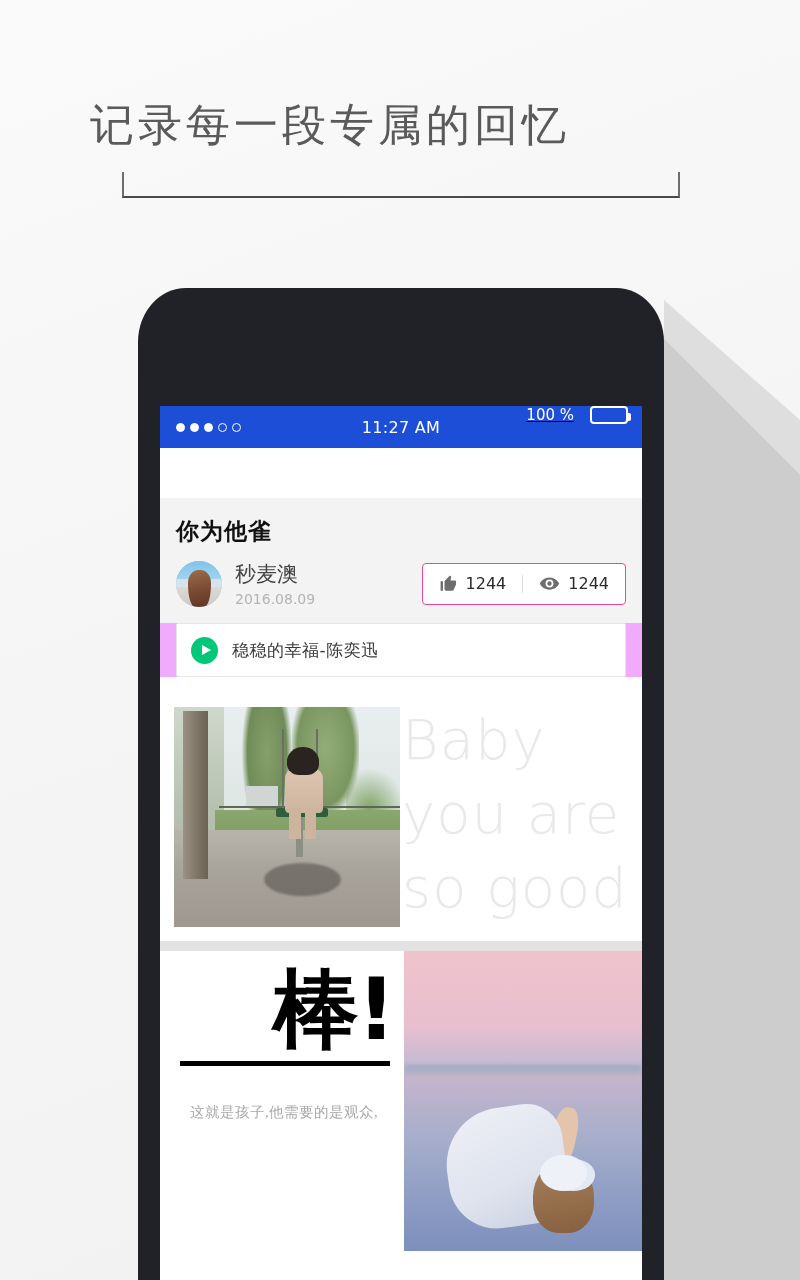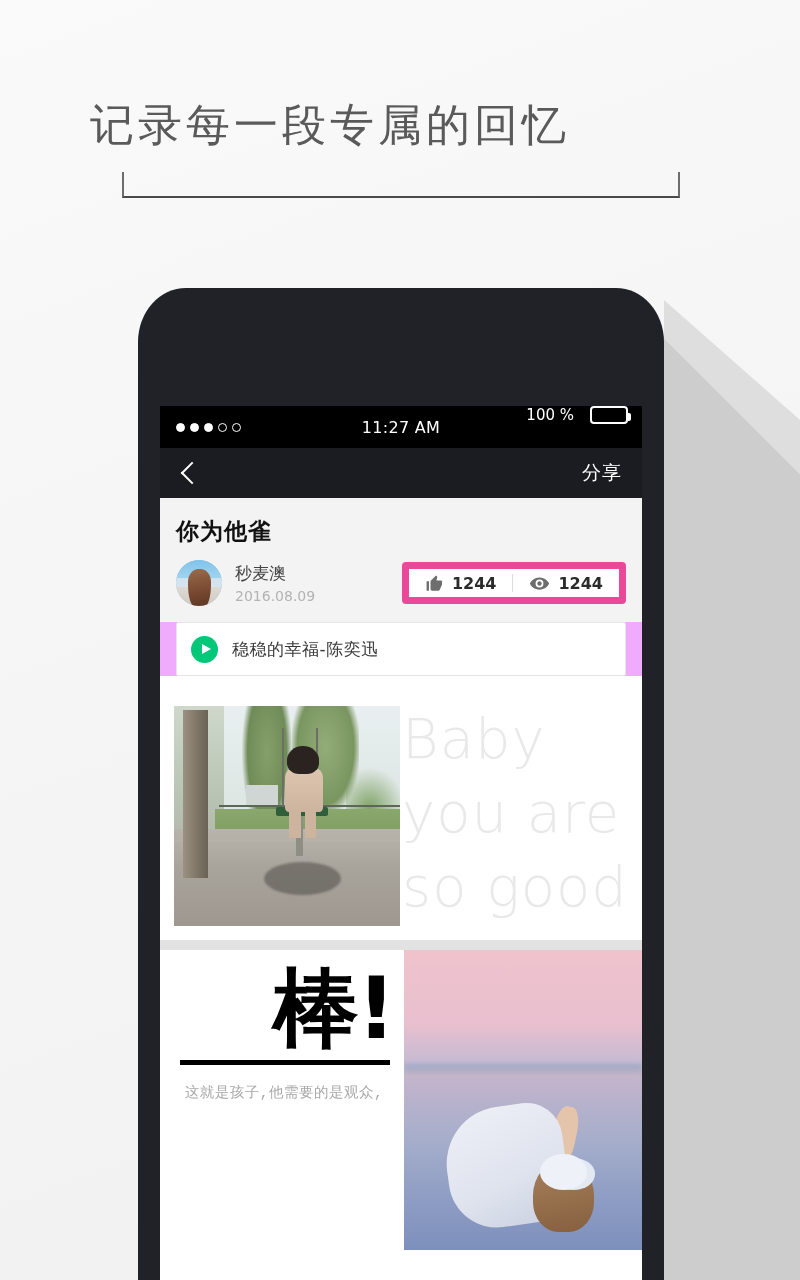--- a/index.html
+++ b/index.html
@@ -63,21 +63,21 @@
     width:482px; height:968px;
     background:#ffffff;
     overflow:hidden;
   }
 
   
   .statusbar{
     position:absolute;
     left:22px; top:118px;
     width:482px; height:42px;
-    background:#000000;
+    background:#1d4ed8;
     display:flex; align-items:center;
     z-index:5;
   }
   .sig{ display:flex; gap:5px; margin-left:16px; align-items:center; }
   .sig i{
     width:9px;height:9px;border-radius:50%;
     border:1.4px solid #ffffff; display:block;
   }
   .sig i.on{ background:#ffffff; }
   .clock{
@@ -163,32 +163,32 @@
     position:absolute; left:0; bottom:0; width:100%; height:42%;
     background:linear-gradient(180deg,#ddd9d4 0%,#cfc9c2 100%);
   }
   .avatar .hair{
     position:absolute; left:26%; top:20%;
     width:50%; height:82%;
     background:linear-gradient(170deg,#9a6b4c 0%,#7a4a32 55%,#5d3623 100%);
     border-radius:46% 46% 30% 30% / 34% 34% 60% 60%;
   }
   .author-name{
-    font-size:17px; color:#444;
+    font-size:21px; color:#444;
     font-family:"DejaVu Sans", sans-serif;
     margin-bottom:3px;
   }
   .author-date{
     font-size:14px; color:#b3b3b3;
     font-family:"DejaVu Sans", sans-serif;
   }
   .stats-box{
     display:flex; align-items:center;
-    background:#fff; border:7px solid #ec4899;
-    border-radius:4px; height:42px;font-weight:bold;
+    background:#fff; border:1px solid #ec4899;
+    border-radius:4px; height:42px;
   }
   .stat{
     display:flex; align-items:center; gap:8px;
     padding:0 16px; height:100%;
   }
   .stat .num{
     font-size:16px; color:#2b2b2b;
     font-family:"DejaVu Sans", sans-serif;
   }
   .vdiv{ width:1px; height:18px; background:#dcdcdc; }
@@ -308,24 +308,24 @@
     font-family:"DejaVu Sans", sans-serif;
     text-align:right;
     letter-spacing:-2px;
     margin-top:-2px;
   }
   .b2-rule{
     height:5px; background:#000;
     margin:6px 4px 0 6px;
   }
   .b2-cap{
-    margin-top:14px;
+    margin-top:32px;
     font-size:14.5px; line-height:29px;
     color:#a8a8a8;
-    font-family:Liberation Mono, monospace;
+    font-family:Liberation Serif, serif;
     text-align:center;
     letter-spacing:.5px;
   }
   .b2-right{
     flex:1; position:relative; overflow:hidden;
     background:linear-gradient(180deg,#f0c3cc 0%,#e8bfcf 25%,#b9b9d4 42%,#9fa9cf 60%,#8d9ec8 100%);
   }
   .b2-horizon{
     position:absolute; left:0; top:38%; width:100%; height:5%;
     background:linear-gradient(180deg,#9aa7c6 0%,#cfb8c6 100%);
@@ -478,19 +478,15 @@
           <i></i>
           <i></i>
       </div>
       <div class="clock">11:27 AM</div>
       <div class="battwrap">
         <span class="battpct">100 %</span>
         <span class="batt"><span class="battfill" style="width:100%"></span></span>
       </div>
     </div>
 
-    <div class="navbar">
-      <div class="backchev"></div>
-      <div class="share">分享</div>
-    </div>
 
   </div>
 </div>
 
 </body></html>

